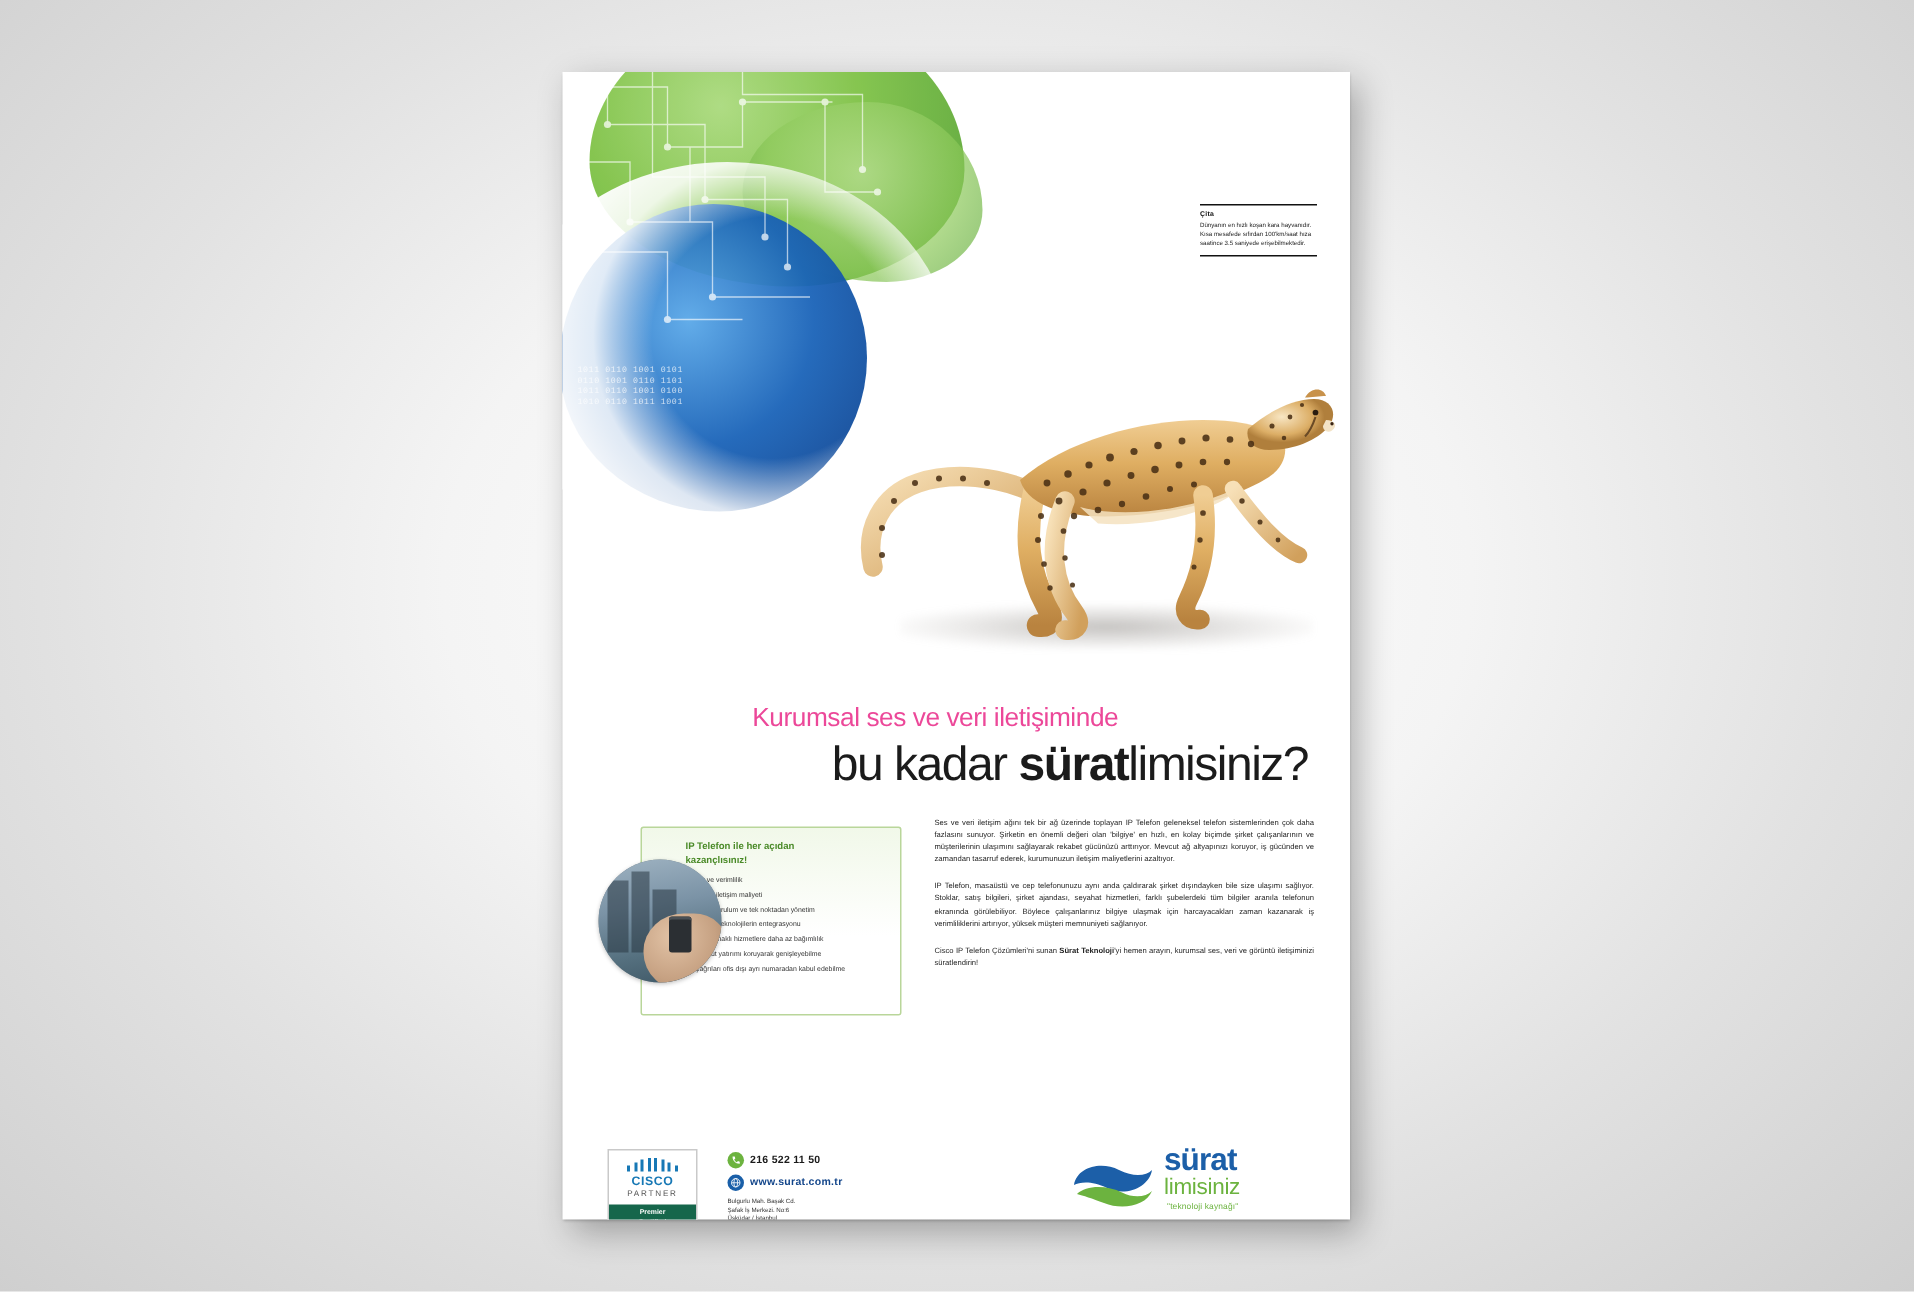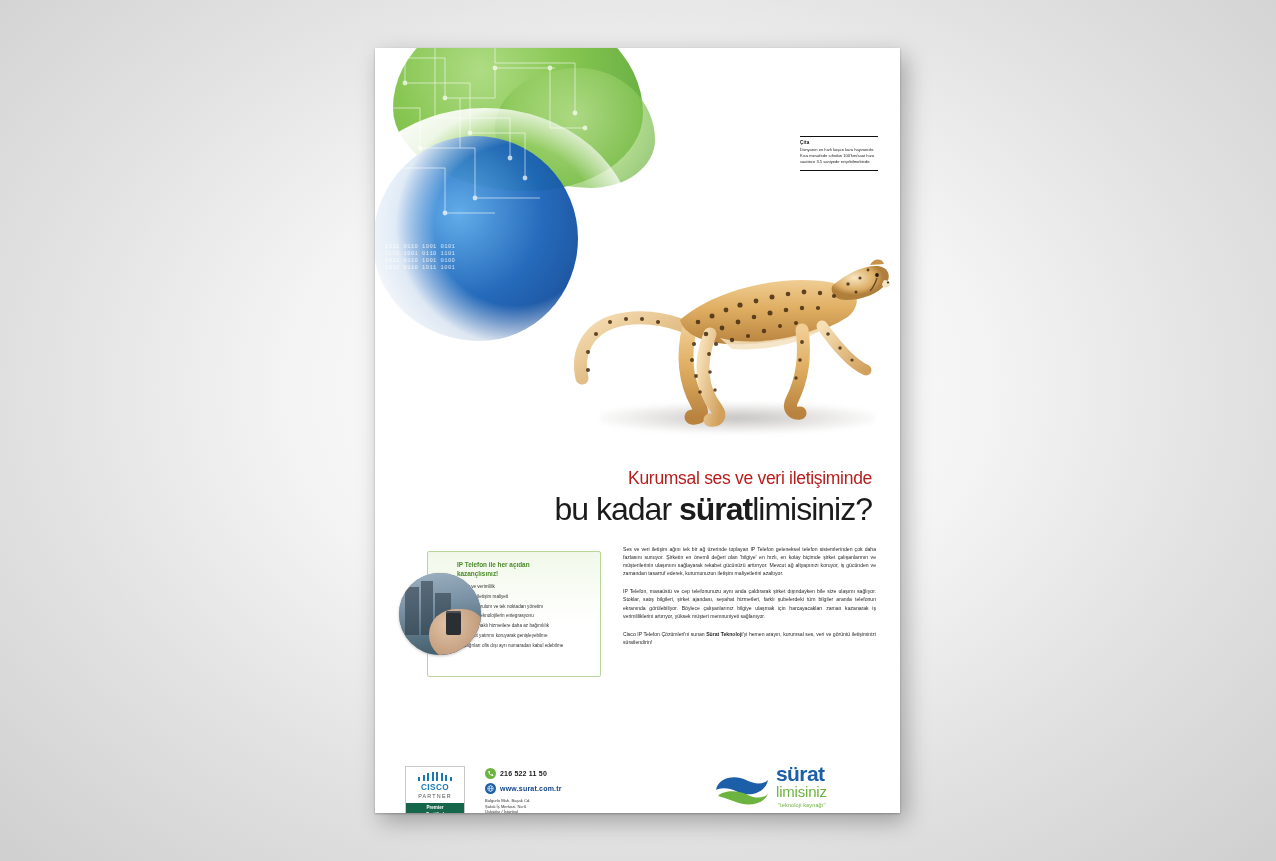--- a/index.html
+++ b/index.html
@@ -135,23 +135,24 @@
   
   .headline {
     position: absolute;
     left: 0;
     right: 28px;
     top: 420px;
     text-align: right;
   }
   .headline .kicker {
     font-size: 17.5px;
-    color: #b91c1c;
+    color: #ec4899;
     letter-spacing: -0.3px;
     white-space: nowrap;
+    text-align: center;
   }
   .headline .main {
     margin-top: 2px;
     font-size: 32px;
     color: #1b1b1b;
     letter-spacing: -1px;
     white-space: nowrap;
   }
   .headline .main .bold { font-weight: bold; }
 

